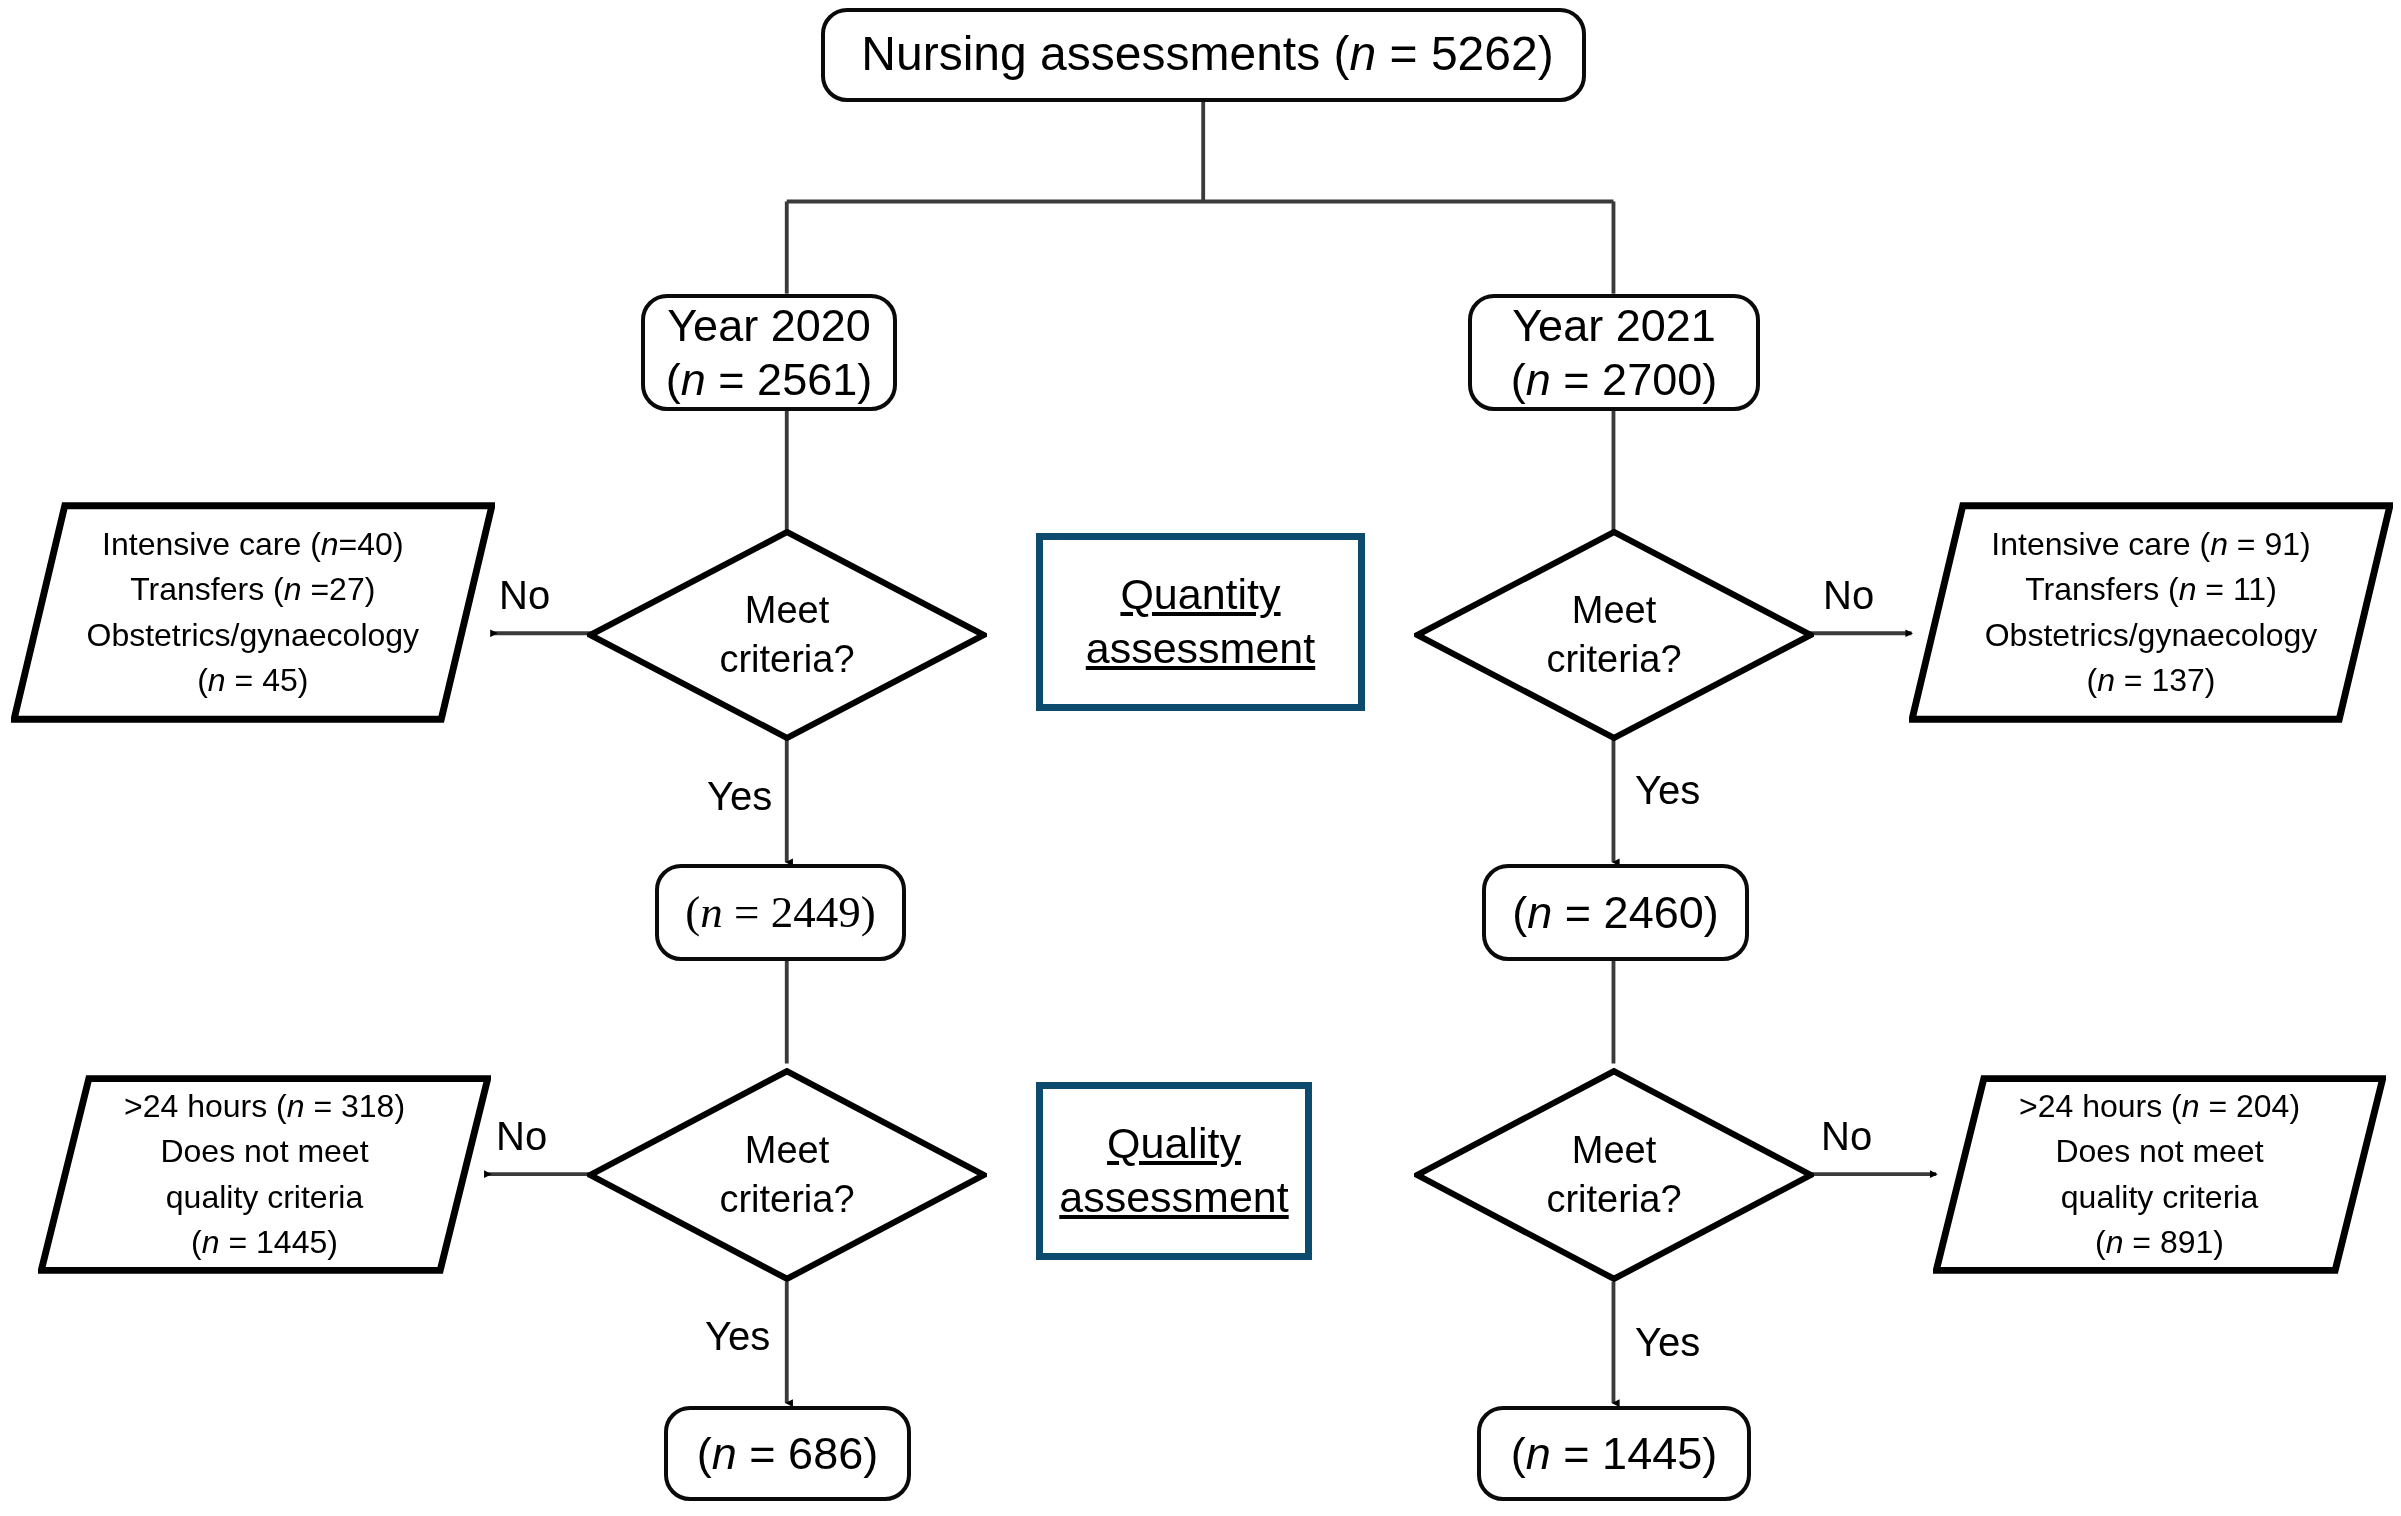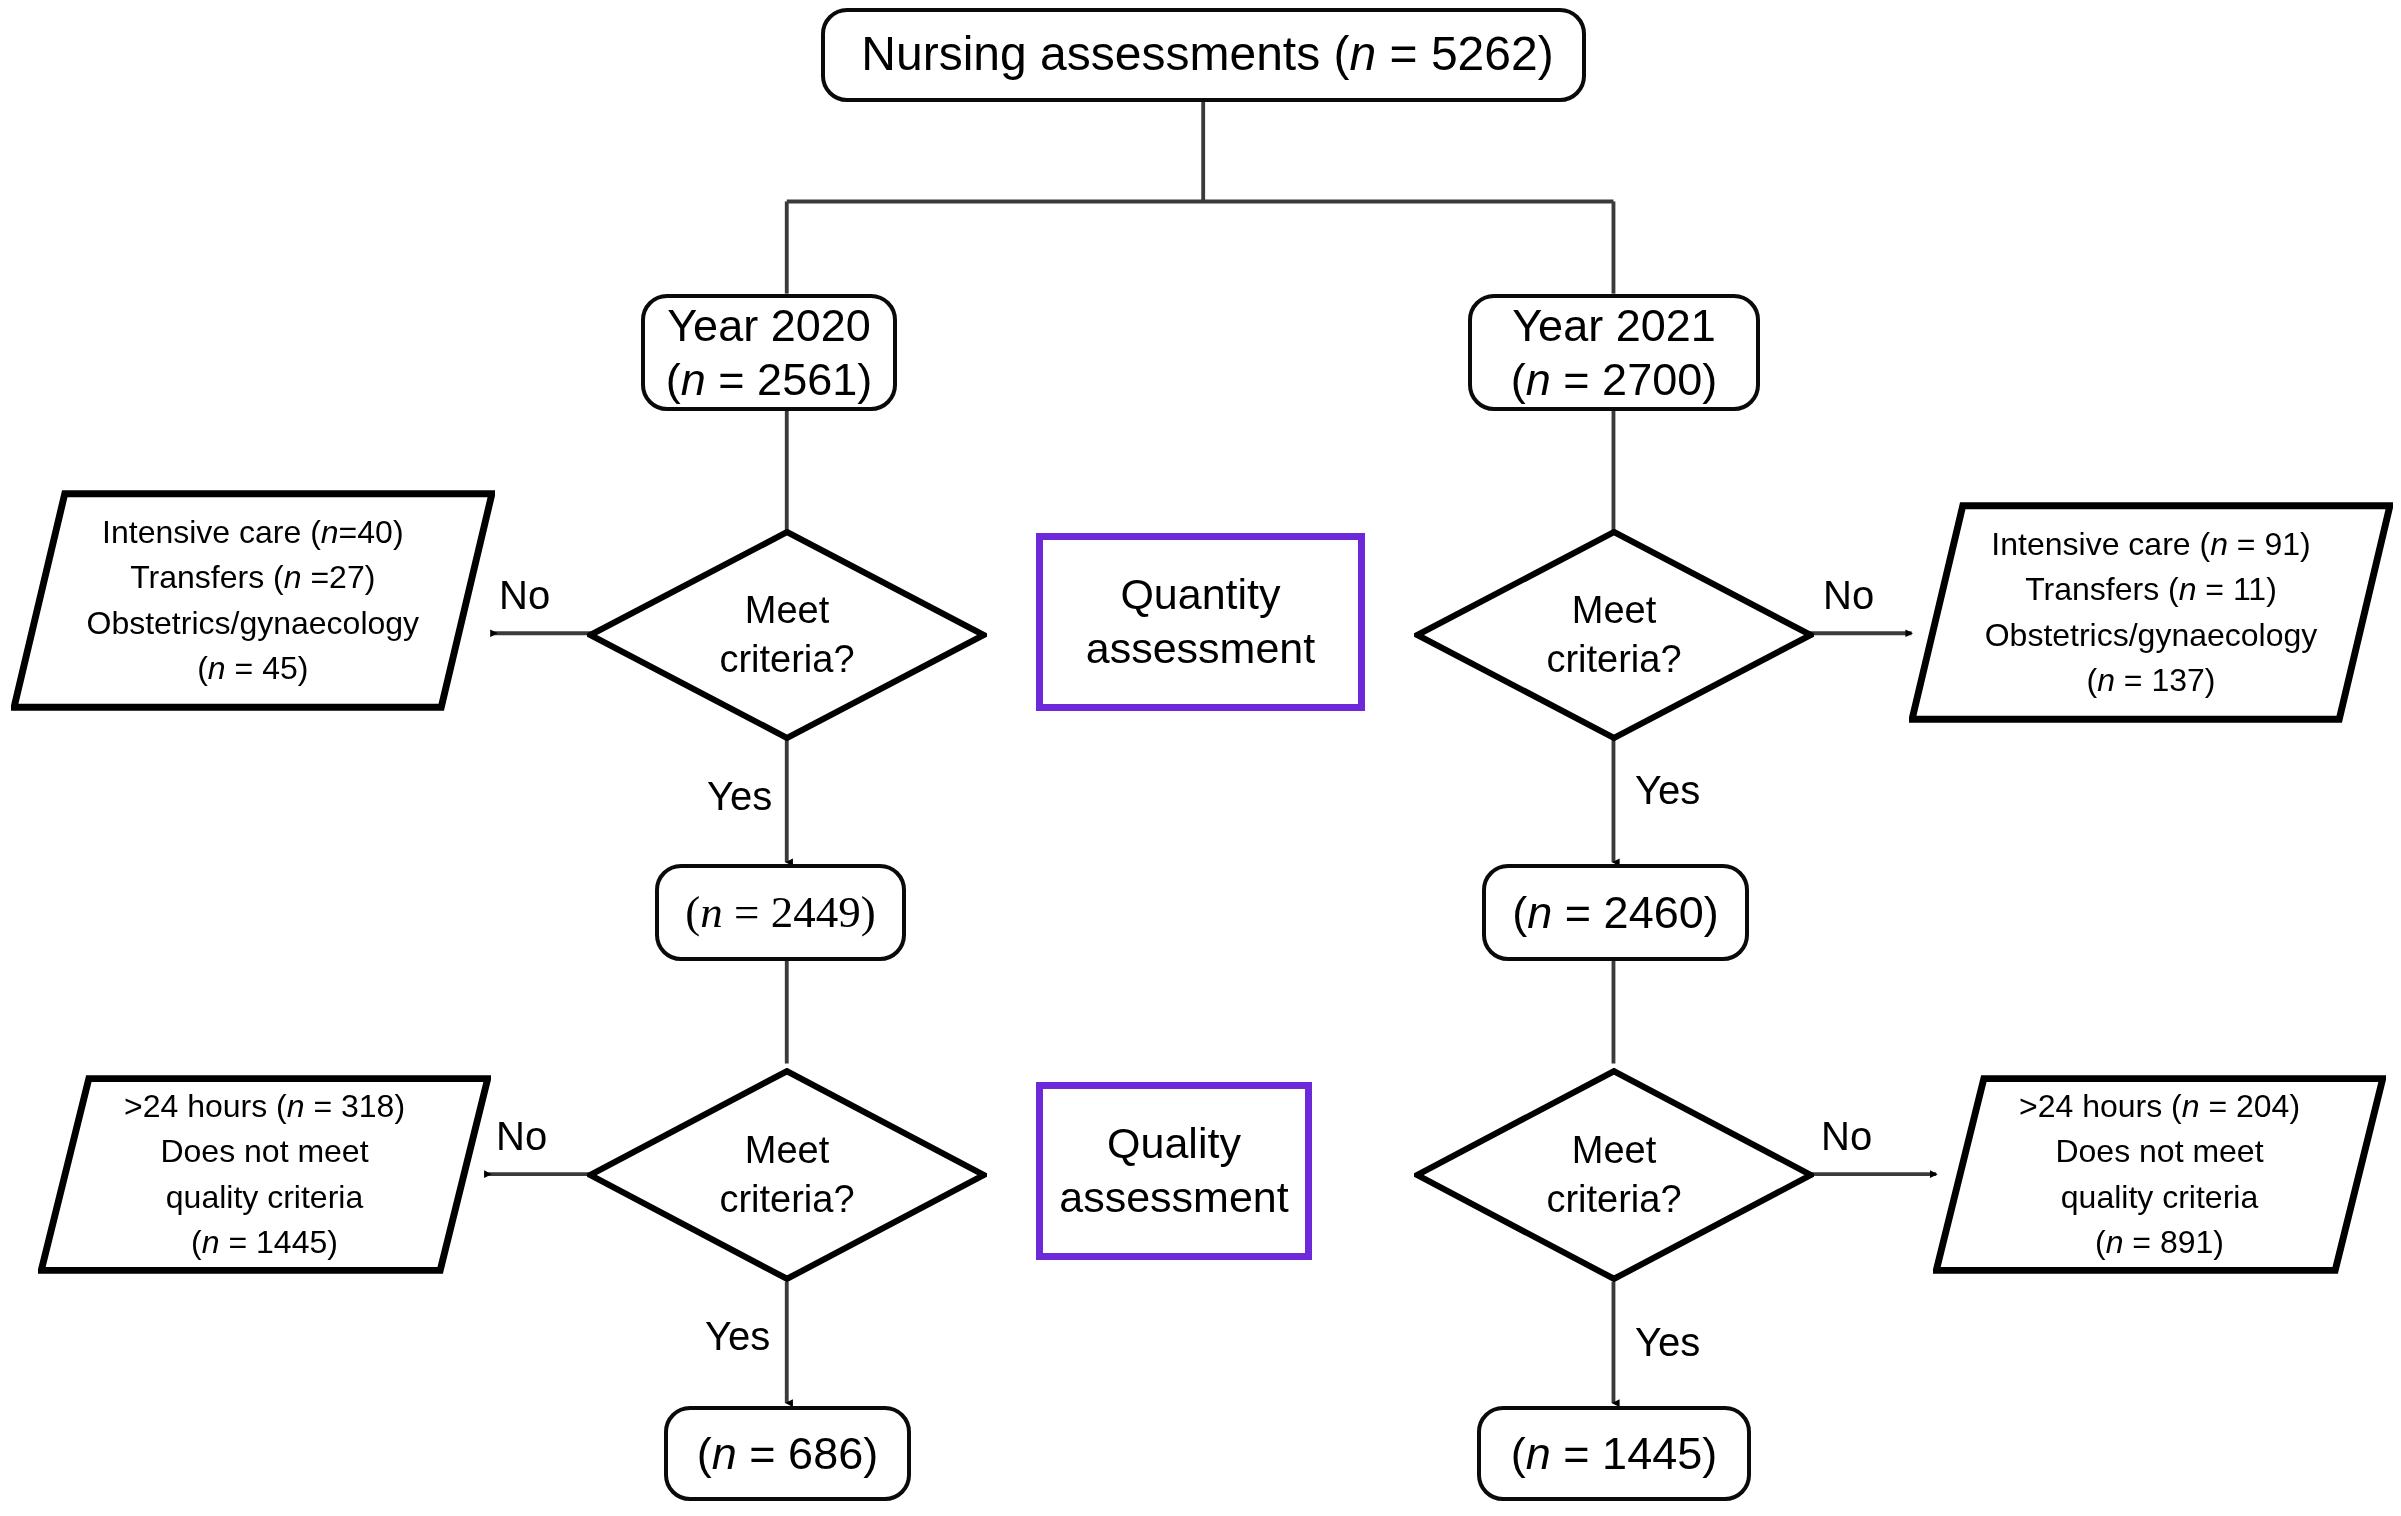--- a/index.html
+++ b/index.html
@@ -37,24 +37,25 @@
   
   .rbox {
     border: 4.6px solid #0a0a0a;
     border-radius: 26px;
     line-height: 1.18;
   }
   .rbox.big  { font-size: 48px; }
   .rbox.mid  { font-size: 45px; }
   
   .sbox {
-    border: 7px solid #6d28d9;
+    border: 7px solid #0c4a6e;
     border-radius: 0;
     font-size: 43px;
     line-height: 1.25;
+    text-decoration: underline;
   }
   
   .diamond {
     position: absolute;
     z-index: 3;
   }
   .diamond svg { display: block; }
   .diamond .dtext {
     position: absolute;
     left: 0; top: 0;
@@ -197,21 +198,21 @@
     </div>
   </div>
 
   <div class="node sbox" style="left:1036px; top:533px; width:329px; height:178px;">
     <span>
       <span>Quantity</span><br>
       <span>assessment</span>
     </span>
   </div>
 
-  <div class="para" style="left:10.8px; top:489px; width:484px; height:223px;">
+  <div class="para" style="left:10.8px; top:501px; width:484px; height:223px;">
     <svg width="484" height="223" viewBox="0 0 630 290" xmlns="http://www.w3.org/2000/svg">
       <polygon points="70,6 626,6 560,284 4,284" fill="#ffffff" stroke="#000000" stroke-width="9"></polygon>
     </svg>
     <div class="ptext">
       <span>
         Intensive care (<span class="ital">n</span>=40)
       </span>
       <span>
         Transfers (<span class="ital">n</span> =27)
       </span>

